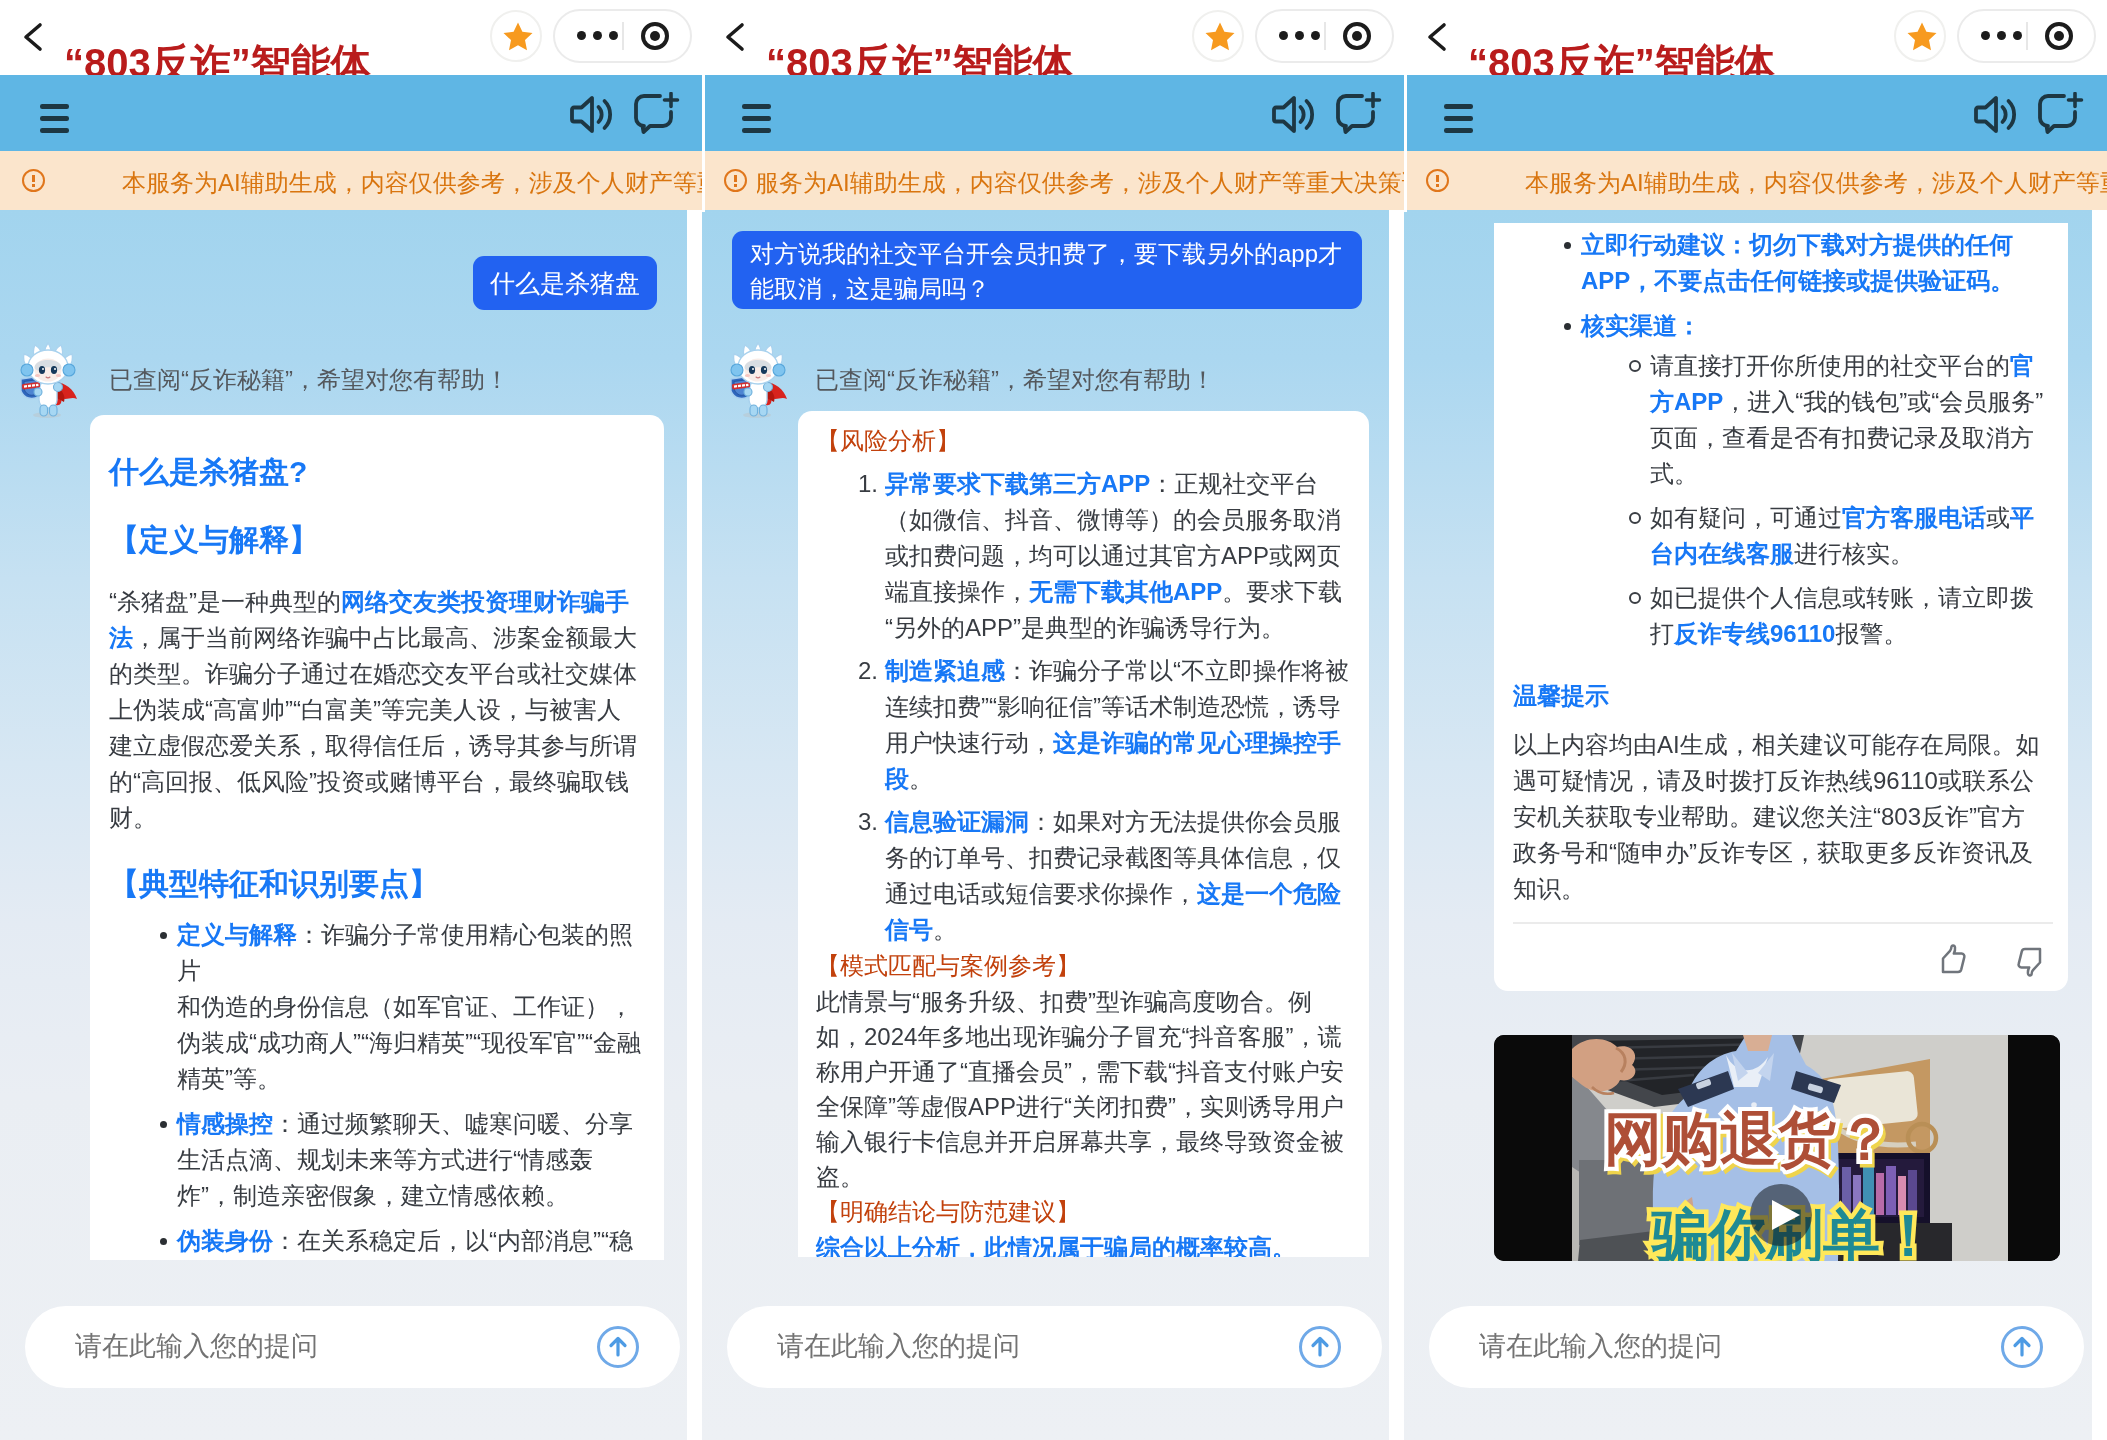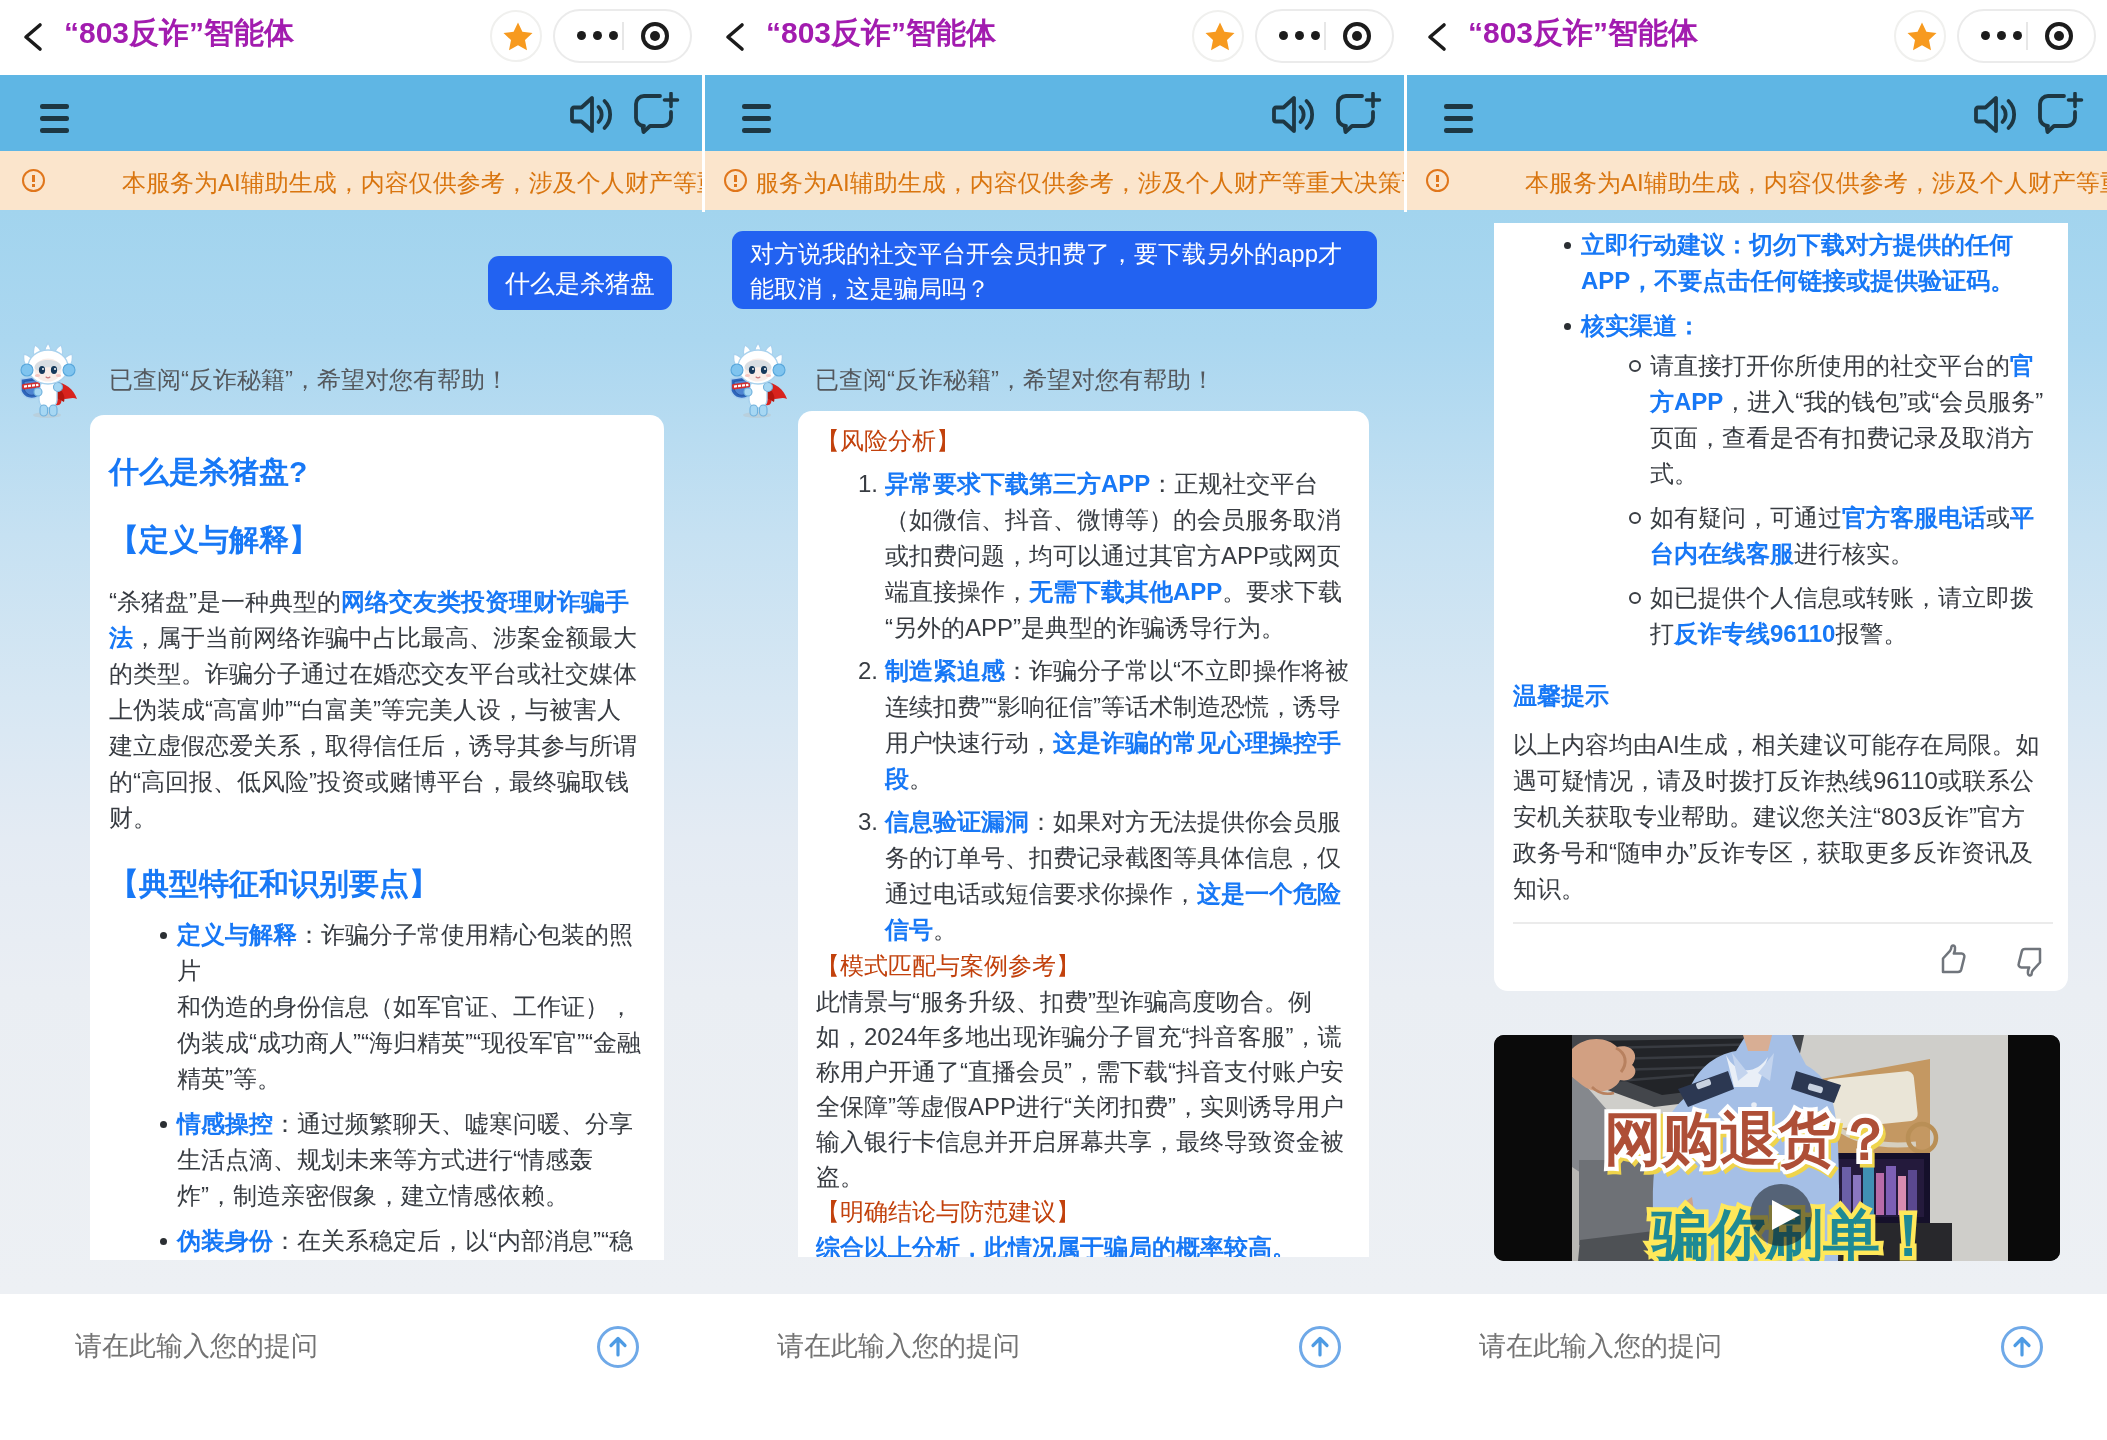--- a/index.html
+++ b/index.html
@@ -1,42 +1,42 @@
 <!DOCTYPE html>
 <html><head><meta charset="utf-8"><style>
 *{margin:0;padding:0;box-sizing:border-box}
 html,body{width:2107px;height:1440px;overflow:hidden}
 body{font-family:"Liberation Sans",sans-serif;background:#fff}
 .page{position:relative;width:2107px;height:1440px;background:#fff}
 .panel{position:absolute;top:0;height:1440px;overflow:hidden}
 
 .topbar{position:absolute;left:0;right:0;top:0;height:75px;background:#fff}
 .chev{position:absolute;left:20px;top:22px;width:26px;height:30px}
-.title{position:absolute;left:64px;top:13px;font-size:30px;font-weight:600;color:#a21caf;white-space:nowrap}
+.title{position:absolute;left:64px;top:36px;font-size:40px;font-weight:600;color:#b91c1c;white-space:nowrap}
 .starbtn{position:absolute;left:490px;top:10px;width:52px;height:52px;border:2px solid #f0f0ee;border-radius:50%;background:#fff}
 .starbtn svg{position:absolute;left:10px;top:9px}
 .capsule{position:absolute;left:553px;top:9px;width:139px;height:54px;border:2px solid #ebebeb;border-radius:27px;background:#fff}
 .cdot{position:absolute;top:31px;width:9px;height:9px;border-radius:50%;background:#1c1c1c}
 .cdiv{position:absolute;left:622px;top:22px;width:2px;height:28px;background:#e7e7e7}
 .rec{position:absolute;left:641px;top:22px;width:28px;height:28px;border:4px solid #1c1c1c;border-radius:50%}
 .rec::after{content:"";position:absolute;left:5px;top:5px;width:10px;height:10px;border-radius:50%;background:#1c1c1c}
 
 .hdr{position:absolute;left:0;right:0;top:75px;height:76px;background:#5FB6E4}
 .ham{position:absolute;left:40px;top:29px;width:29px;height:28px}
 .ham i{position:absolute;left:0;width:29px;height:4.5px;border-radius:2.2px;background:#1d3743}
 .hdr svg{position:absolute}
 
 .banner{position:absolute;left:0;right:0;top:151px;height:59px;background:#FBE5CC;overflow:hidden}
 .warn{position:absolute;left:22px;top:18px;width:23px;height:23px;border:2.5px solid #E0761B;border-radius:50%}
 .warn::after{content:"";position:absolute;left:8px;top:3.5px;width:2.5px;height:7.5px;background:#E0761B}
 .warn::before{content:"";position:absolute;left:8px;top:13px;width:2.5px;height:2.5px;background:#E0761B}
 .mq{position:absolute;left:55px;top:0;right:0;bottom:0;overflow:hidden}
 .mq span{position:absolute;top:16px;white-space:nowrap;font-size:24px;font-weight:500;color:#D9750F}
 
-.chat{position:absolute;left:0;right:0;top:210px;height:1084px;
+.chat{position:absolute;left:0;right:15px;top:210px;height:1230px;
 background:linear-gradient(180deg,#A2D4EE 0%,#ABD7F0 12%,#C6E1F2 30%,#D7E7F3 45%,#E4EBF3 58%,#EAEEF3 72%,#EDF0F4 100%)}
 .bub{position:absolute;background:#2262F1;color:#fff;border-radius:11px;font-size:25px}
 .ava{position:absolute;width:64px;height:77px}
 .intro{position:absolute;font-size:24px;color:#54585D;white-space:nowrap}
 .card{position:absolute;background:#fff;color:#383C42;font-size:24px;line-height:36px}
 .b{color:#1778F6;font-weight:700}
 .dk{color:#c2410c}
 h3.bh{font-size:30px;line-height:44px;font-weight:700;color:#1778F6}
 ul,ol{list-style:none}
 ul.dl>li{position:relative;margin-left:68px}

